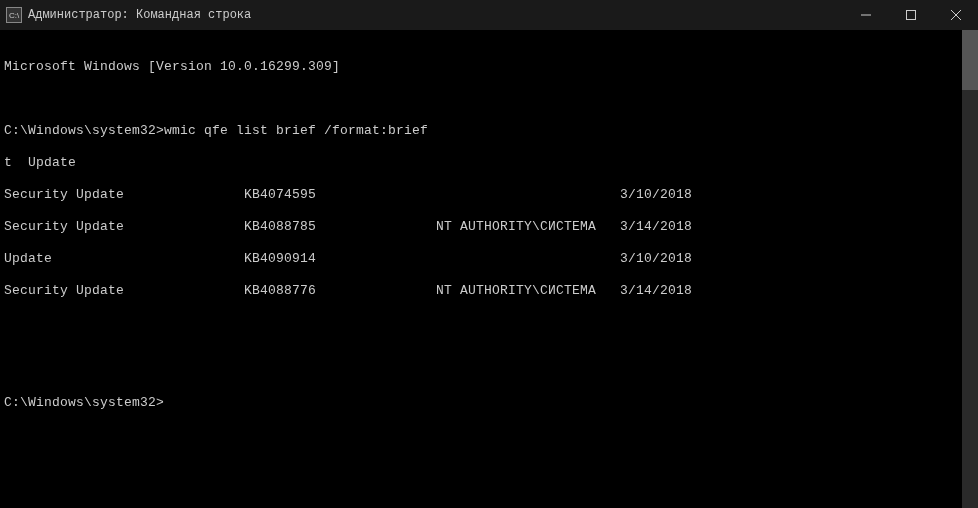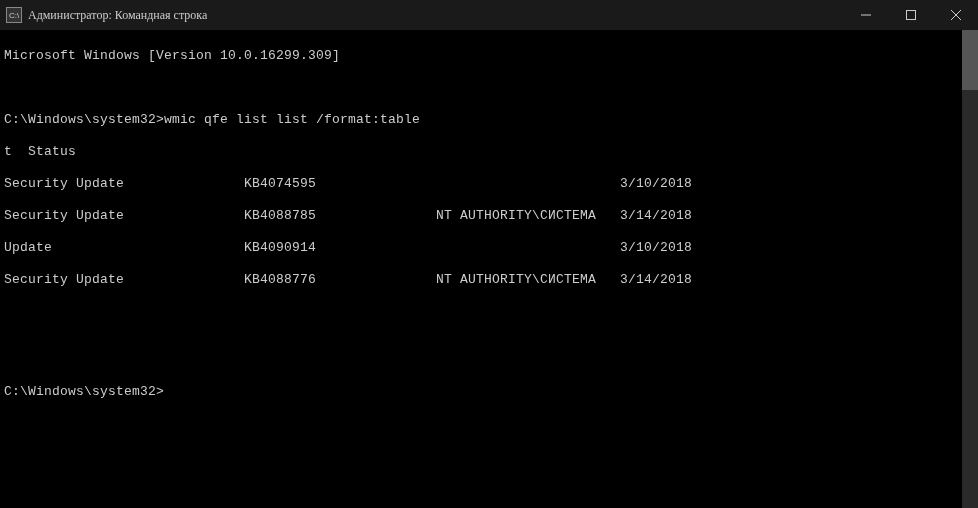--- a/index.html
+++ b/index.html
@@ -27,39 +27,39 @@
       align-items: center;
       justify-content: center;
       background: #333;
       border: 1px solid #888;
       font-size: 8px;
       font-family: 'Segoe UI', sans-serif;
       color: #ccc;
     }
     .title-text {
       flex: 1;
-      font-family: Liberation Serif, serif;
+      font-family: Liberation Mono, monospace;
       font-size: 12px;
       color: #ccc;
     }
     .window-controls {
       display: flex;
       height: 100%;
     }
     .window-btn {
       width: 45px;
       height: 30px;
       display: flex;
       align-items: center;
       justify-content: center;
       color: #ccc;
       font-family: 'Segoe UI', sans-serif;
     }
     .terminal {
-      padding: 2px 4px;
+      padding: 13px 4px;
       color: #ccc;
       white-space: pre;
       line-height: 16px;
       font-family: Consolas, 'Courier New', monospace;
       letter-spacing: 0.2px;
     }
     .terminal-line { min-height: 16px; }
     .scrollbar {
       position: absolute;
       right: 0;
@@ -96,22 +96,22 @@
           <line x1="0" y1="0" x2="10" y2="10" stroke="#ccc" stroke-width="1"></line>
           <line x1="10" y1="0" x2="0" y2="10" stroke="#ccc" stroke-width="1"></line>
         </svg>
     </div>
   </div>
 </div>
 
 <div class="terminal">
 <div class="terminal-line">Microsoft Windows [Version 10.0.16299.309]</div>
 <div class="terminal-line"> </div>
-<div class="terminal-line"><span>C:\Windows\system32&gt;</span><span>wmic qfe list list /format:table</span></div>
-<div class="terminal-line" id="header-line-2">t  Status</div>
+<div class="terminal-line"><span>C:\Windows\system32&gt;</span><span>wmic qfe list brief /format:brief</span></div>
+<div class="terminal-line" id="header-line-2">t  Update</div>
 <div id="rows-container"><div class="terminal-line">Security Update               KB4074595                                      3/10/2018</div><div class="terminal-line"> </div><div class="terminal-line">Security Update               KB4088785               NT AUTHORITY\СИСТЕМА   3/14/2018</div><div class="terminal-line"> </div><div class="terminal-line">Update                        KB4090914                                      3/10/2018</div><div class="terminal-line"> </div><div class="terminal-line">Security Update               KB4088776               NT AUTHORITY\СИСТЕМА   3/14/2018</div><div class="terminal-line"> </div></div>
 <div class="terminal-line"> </div>
 <div class="terminal-line"> </div>
 <div class="terminal-line"><span>C:\Windows\system32&gt;</span></div>
 </div>
 
 <div class="scrollbar">
   <div class="scrollbar-thumb"></div>
 </div>
 

